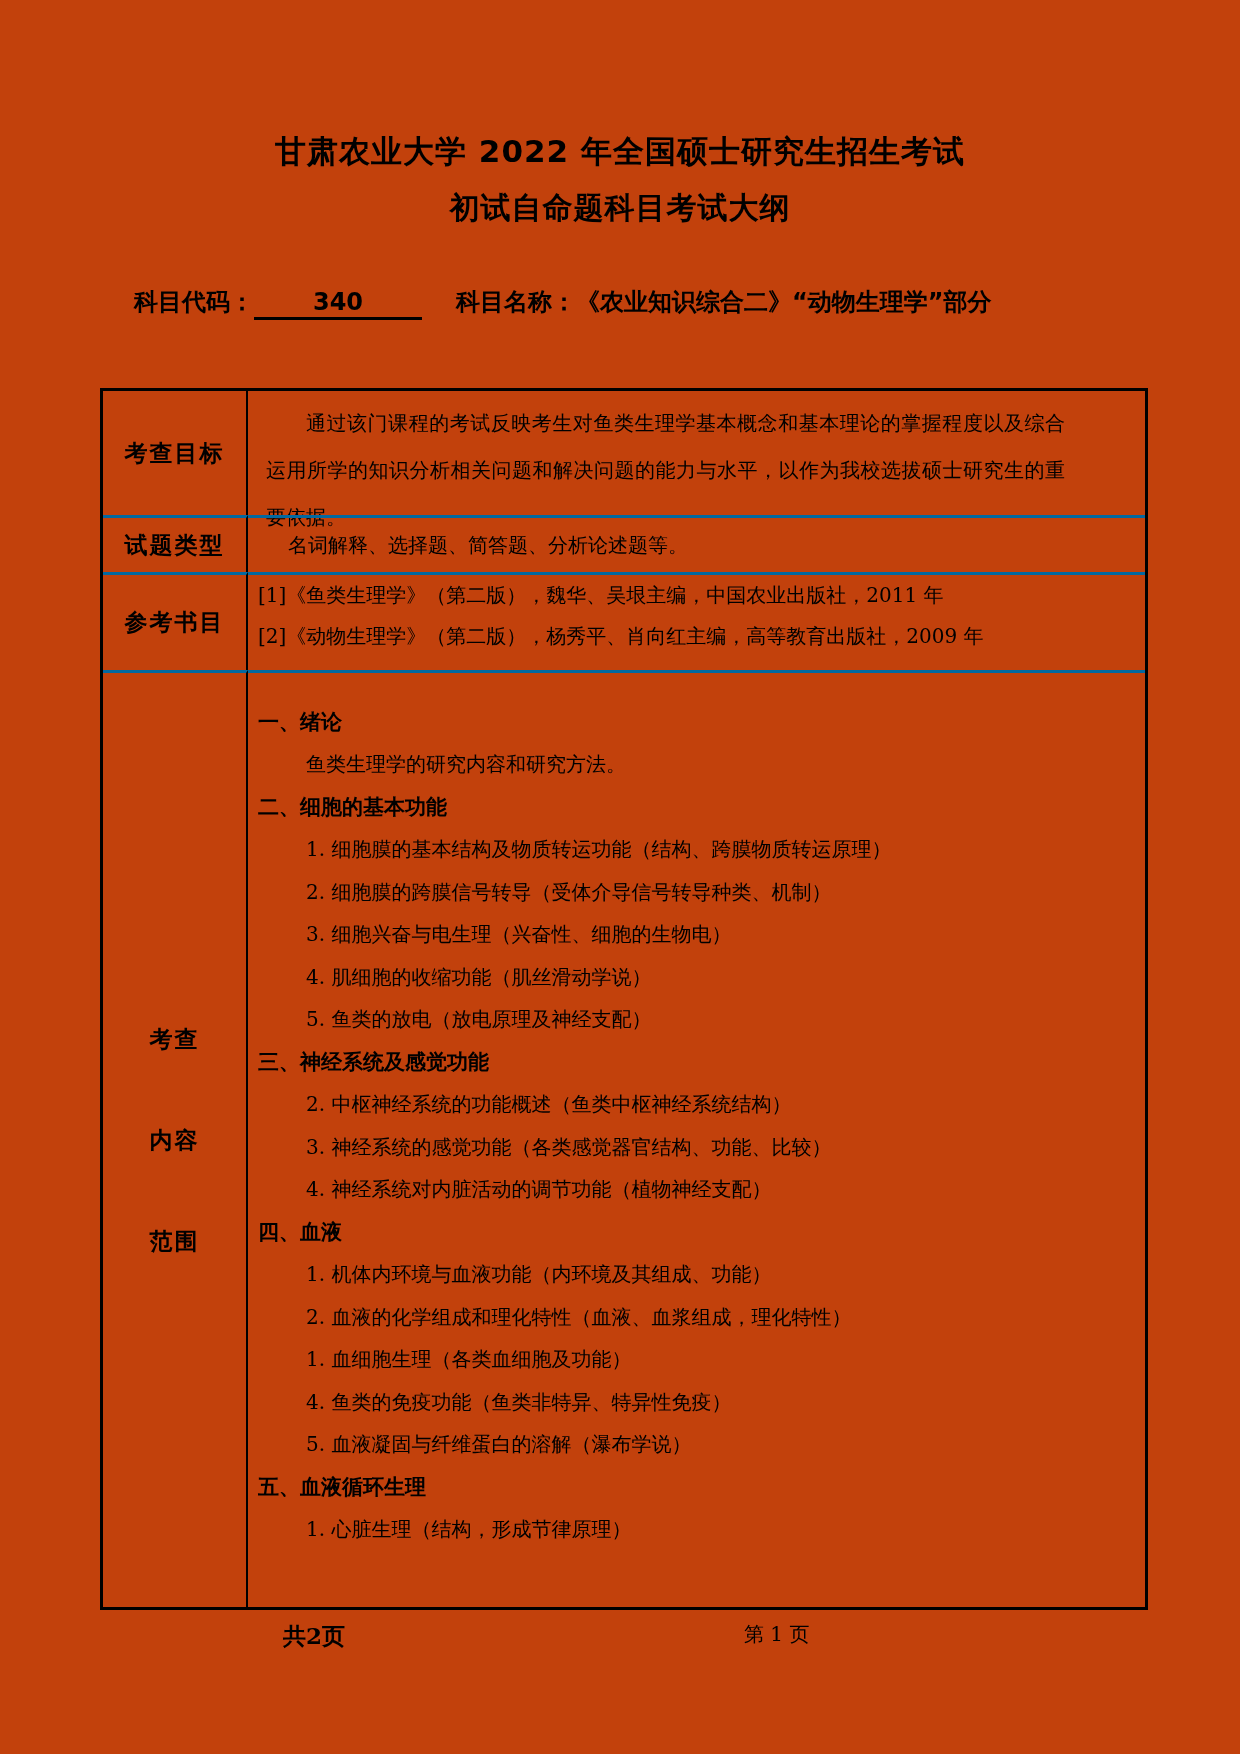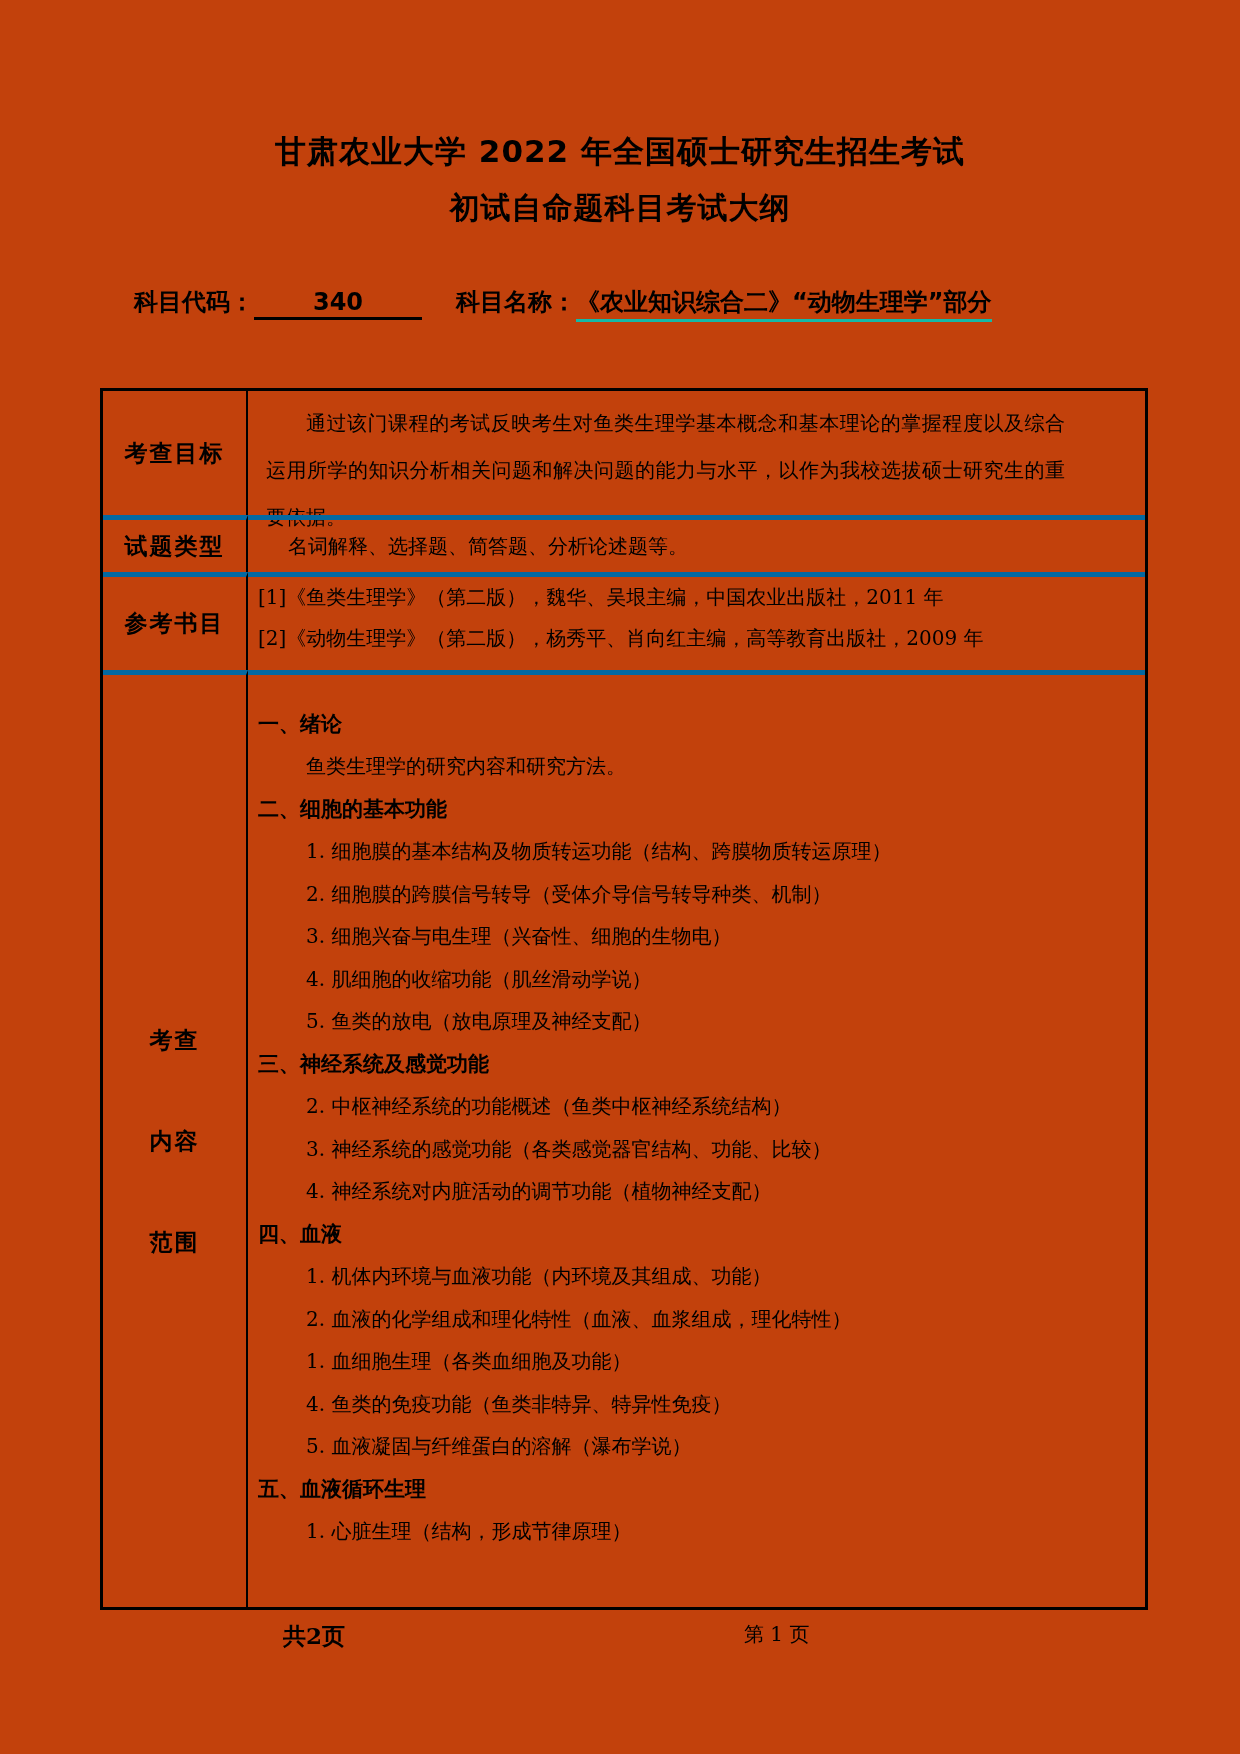--- a/index.html
+++ b/index.html
@@ -31,36 +31,36 @@
     font-weight:bold; font-size:24px;
     white-space:nowrap;
   }
   .u-code {
     display:inline-block; min-width:168px; text-align:center;
     border-bottom:3px solid #000;
     padding-bottom:1px;
   }
   .u-name {
     display:inline-block;
-    border-bottom:3px solid #14b8a6;
+    border-bottom:3px solid #c2410c;
     padding-bottom:1px;
   }
   .label-gap { display:inline-block; width:34px; }
 
   .doc-table {
     position:absolute; left:100px; top:388px;
     width:1048px; height:1222px;
     box-sizing:border-box;
     border:3px solid #000;
     display:grid;
     grid-template-columns:145px 1fr;
     grid-template-rows:124px 57px 98px auto;
   }
   .cell { box-sizing:border-box; }
-  .bt { border-top:5px solid #0369a1; }
+  .bt { border-top:3px solid #0369a1; }
   .label-cell {
     border-right:2px solid #000;
     display:flex; align-items:center; justify-content:center;
     font-family:"DejaVu Sans","Liberation Sans",sans-serif;
     font-weight:bold; font-size:23px; letter-spacing:2px;
     text-align:center;
   }
   .scope-label-cell { flex-direction:column; gap:70px; }
   .scope-label-cell span { display:block; }
 

